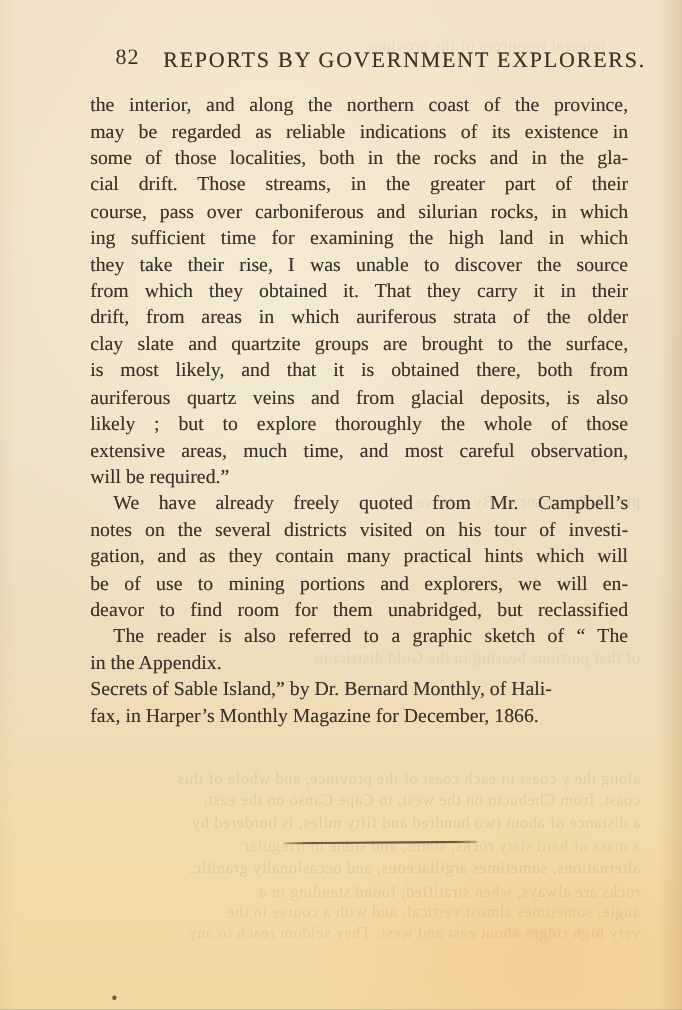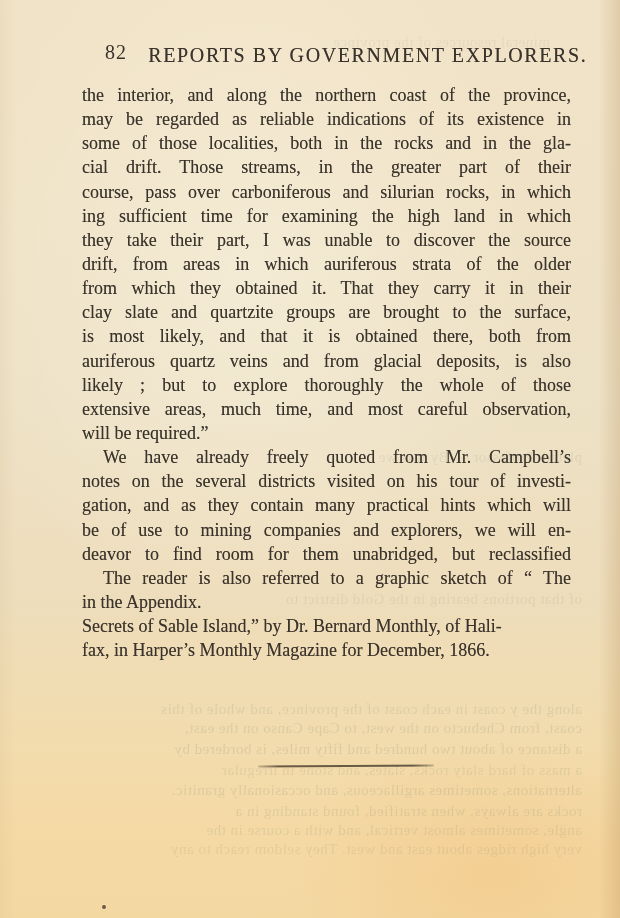--- a/index.html
+++ b/index.html
@@ -68,33 +68,33 @@
     <div class="running-title">REPORTS BY GOVERNMENT EXPLORERS.</div>
   </div>
 
   <div class="text-block" id="text-block">
       <div class="line">the interior, and along the northern coast of the province,</div>
       <div class="line">may be regarded as reliable indications of its existence in</div>
       <div class="line">some of those localities, both in the rocks and in the gla-</div>
       <div class="line">cial drift.  Those streams, in the greater part of their</div>
       <div class="line">course, pass over carboniferous and silurian rocks, in which</div>
       <div class="line">ing sufficient time for examining the high land in which</div>
-      <div class="line">they take their part, I was unable to discover the source</div>
+      <div class="line">they take their rise, I was unable to discover the source</div>
+      <div class="line">from which they obtained it.  That they carry it in their</div>
       <div class="line">drift, from areas in which auriferous strata of the older</div>
-      <div class="line">from which they obtained it.  That they carry it in their</div>
       <div class="line">clay slate and quartzite groups are brought to the surface,</div>
       <div class="line">is most likely, and that it is obtained there, both from</div>
       <div class="line">auriferous quartz veins and from glacial deposits, is also</div>
       <div class="line">likely ; but to explore thoroughly the whole of those</div>
       <div class="line">extensive areas, much time, and most careful observation,</div>
       <div class="line endline">will be required.”</div>
       <div class="line indent">We have already freely quoted from Mr. Campbell’s</div>
       <div class="line">notes on the several districts visited on his tour of investi-</div>
       <div class="line">gation, and as they contain many practical hints which will</div>
-      <div class="line">be of use to mining companies and explorers, we will en-</div>
+      <div class="line">be of use to mining portions and explorers, we will en-</div>
       <div class="line">deavor to find room for them unabridged, but reclassified</div>
       <div class="line indent">The reader is also referred to a graphic sketch of “ The</div>
       <div class="line endline">in the Appendix.</div>
       <div class="line endline">Secrets of Sable Island,” by Dr. Bernard Monthly, of Hali-</div>
       <div class="line endline">fax, in Harper’s Monthly Magazine for December, 1866.</div>
     </div>
 
   <div class="ghost-layer" id="ghost-layer">
       <div class="ghost-line" style="top: 34px; left: 300px; width: 250px; opacity: 0.09;">mineral resources of the province</div>
       <div class="ghost-line" style="top: 449px; left: 320px; width: 262px; opacity: 0.12;">pleted. Professor — By was we</div>

